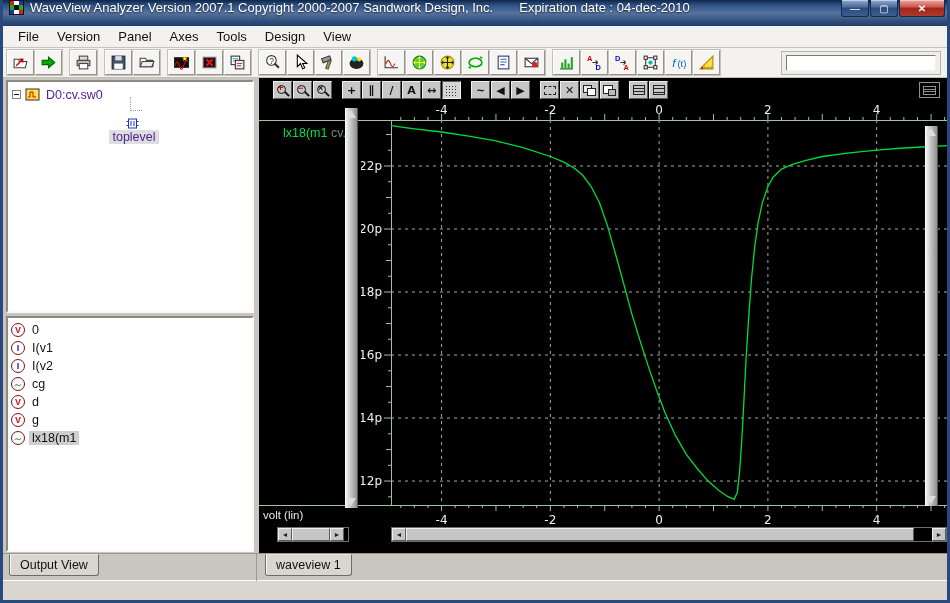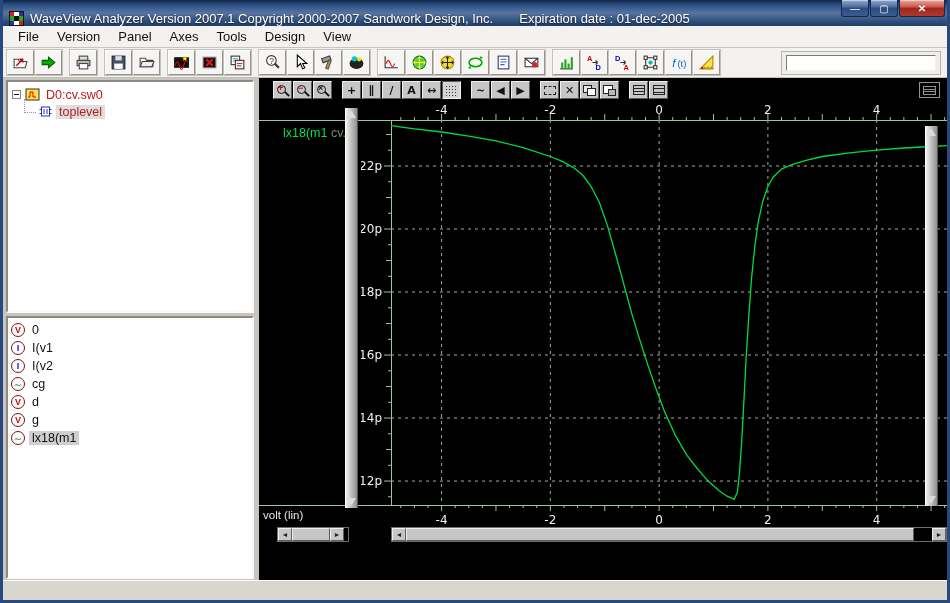--- a/index.html
+++ b/index.html
@@ -1,21 +1,21 @@
 <!DOCTYPE html>
 <html><head>
 <meta charset="utf-8">
 <style>
   * { box-sizing: border-box; margin: 0; padding: 0; }
   html,body { width:950px; height:603px; background:#000; font-family:"Liberation Sans","DejaVu Sans",sans-serif; }
   .window{ width:950px; height:603px; border:3px solid #27497f; border-top:none;
            background:#c9c6bf; display:flex; flex-direction:column; overflow:hidden; }
 
   
-  .titlebar{ height:26px; flex:none; display:flex; align-items:flex-end; padding:0 2px 0 6px;
+  .titlebar{ height:26px; flex:none; display:flex; align-items:flex-start; padding:0 2px 0 6px;
     background:linear-gradient(180deg,#0e2746 0%,#2e5186 20%,#57749f 50%,#2c4b78 85%,#223f6b 100%); }
   .appicon{ width:15px; height:15px; background:#fff; border:1px solid #111; display:grid;
             grid-template-columns:repeat(3,1fr); grid-template-rows:repeat(3,1fr); margin-right:6px; flex:none;}
   .appicon span{ display:block; }
   .ai1{background:#c22;} .ai2{background:#fff;} .ai3{background:#23a;}
   .ai4{background:#2a2;} .ai5{background:#111;} .ai6{background:#2a2;}
   .ai7{background:#23a;} .ai8{background:#fff;} .ai9{background:#c22;}
   .title-text{ color:#fff; font-size:13px; text-shadow:0 1px 2px rgba(0,0,0,.7); white-space:nowrap; }
   .title-exp{ margin-left:26px; }
   .winbtns{ margin-left:auto; display:flex; align-items:flex-start; height:100%; }
@@ -45,25 +45,25 @@
 
   
   .content{ flex:1; display:flex; position:relative; }
   .leftcol{ width:251px; flex:none; display:flex; flex-direction:column; padding:2px 0 1px 3px; }
   .panel-sunken{ background:#fff; border:2px solid; border-color:#8d8a84 #fbfaf8 #fbfaf8 #8d8a84; overflow:hidden; }
   .treepanel{ height:233px; flex:none; padding:4px 2px; }
   .sigpanel{ flex:1; margin-top:3px; padding:3px 1px; }
   .splitter{ width:5px; flex:none; background:#c9c6bf; }
 
   
-  .tree-row{ display:flex; align-items:center; height:17px; font-size:12.5px; color:#b91c1c; }
+  .tree-row{ display:flex; align-items:center; height:17px; font-size:12.5px; color:#4c1d95; }
   .expander{ width:9px; height:9px; border:1px solid #848484; background:#fff; margin:0 4px 0 2px;
              position:relative; flex:none;}
   .expander::before{ content:""; position:absolute; left:1px; top:3px; width:5px; height:1px; background:#111; }
-  .tree-child{ margin-left:8px; }
+  .tree-child{ margin-left:8px;flex-direction:column; }
   .tree-connector{ width:12px; height:14px; border-left:1px dotted #9a9a9a; border-bottom:1px dotted #9a9a9a;
                    margin:-6px 2px 6px 6px; flex:none; }
   .tree-label{ padding:0 3px; white-space:nowrap; }
   .tree-label.sel{ background:#dedede; }
   .tico{ margin-right:3px; flex:none; display:block; }
 
   
   .sig-row{ display:flex; align-items:center; height:18px; font-size:12.5px; color:#111; padding-left:2px;}
   .sigicon{ width:14px; height:14px; border-radius:50%; border:1px solid #7a1010; flex:none;
             display:flex; align-items:center; justify-content:center; margin-right:4px;
@@ -145,21 +145,21 @@
         <span class="ai2"></span>
         <span class="ai3"></span>
       <span class="ai4"></span>
         <span class="ai5"></span>
         <span class="ai6"></span>
       <span class="ai7"></span>
         <span class="ai8"></span>
         <span class="ai9"></span>
     </div>
     <span class="title-text">WaveView Analyzer Version 2007.1 Copyright 2000-2007 Sandwork Design, Inc.</span>
-    <span class="title-text title-exp">Expiration date : 01-dec-2005</span>
+    <span class="title-text title-exp">Expiration date : 04-dec-2010</span>
     <div class="winbtns">
       <button class="wbtn min">—</button>
       <button class="wbtn max">▢</button>
       <button class="wbtn close">✕</button>
     </div>
   </div>
 
   <div class="menubar">
     <span class="menu-item">File</span>
     <span class="menu-item">Version</span>
@@ -645,15 +645,20 @@
         <button class="harrow">►</button>
       </div>
       <div class="hscroll" style="left:132px; width:556px">
         <button class="harrow">◄</button>
         <div class="hthumb" style="width:508px"></div>
         <button class="harrow" style="margin-left:auto">►</button>
       </div>
     </div>
   </div>
 
+  <div class="tabrow">
+    <div class="tab tab-output">Output View</div>
+    <div class="tabdiv"></div>
+    <div class="tab tab-wave">waveview 1</div>
+  </div>
 
   <div class="statusbar"></div>
 </div>
 
 </body></html>

